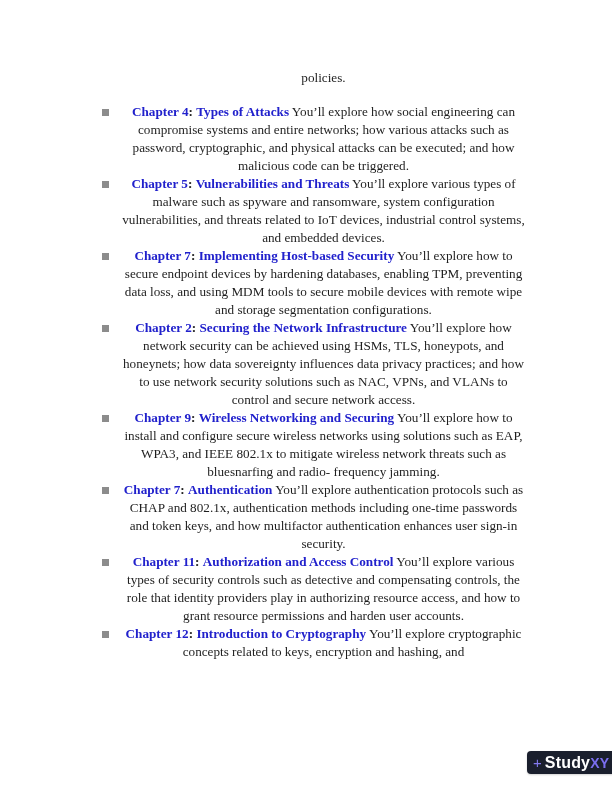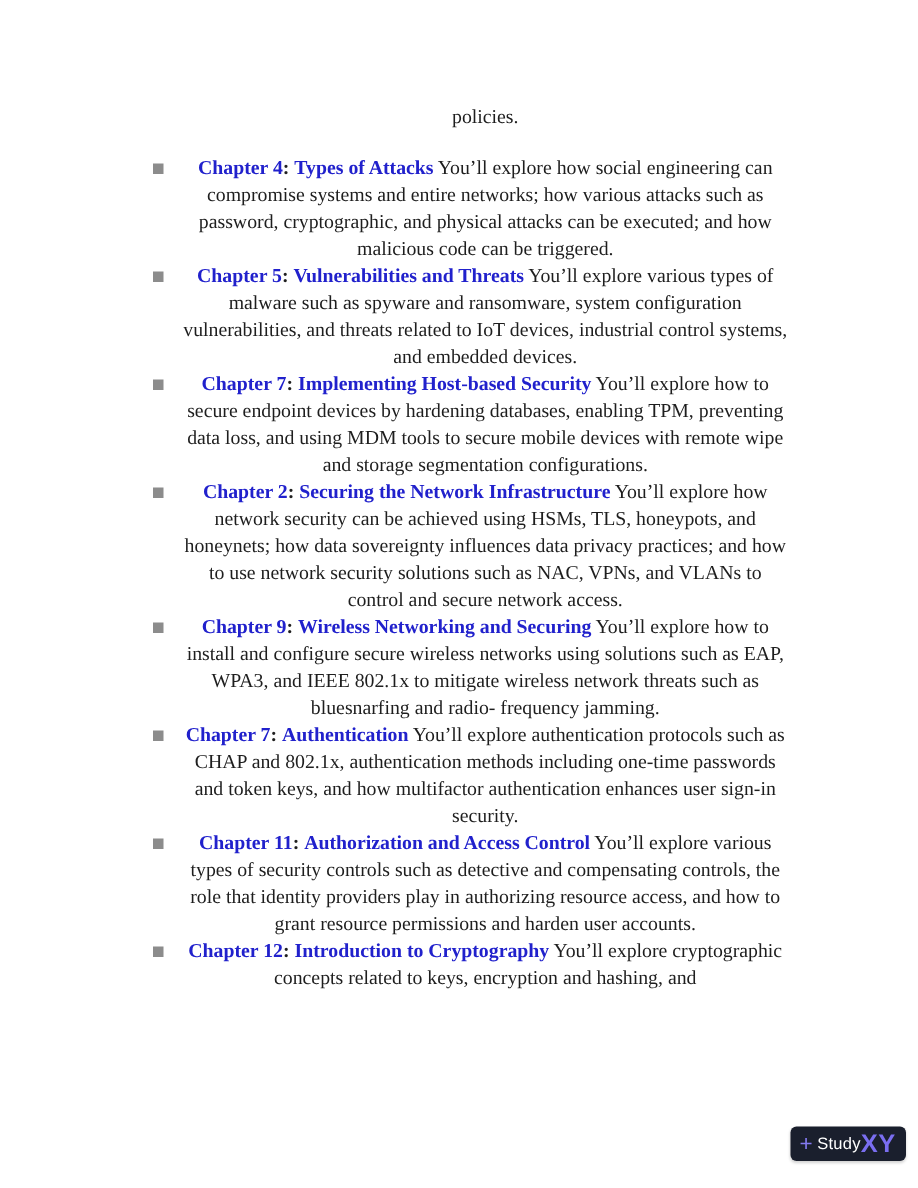--- a/index.html
+++ b/index.html
@@ -61,28 +61,28 @@
   }
   .logo-plus {
     color: #837af0;
     font-size: 15px;
     font-weight: 400;
     line-height: 1;
     margin-right: 3px;
   }
   .logo-study {
     color: #ffffff;
-    font-weight: normal;
-    font-size: 11px;
+    font-weight: bold;
+    font-size: 16px;
     letter-spacing: 0.2px;
   }
   .logo-xy {
     color: #7a6ef0;
     font-weight: bold;
-    font-size: 17px;
+    font-size: 14px;
     letter-spacing: 0.2px;
   }
 </style>
 </head>
 <body>
 
 <div class="text-column">
   <p class="continuation-line">policies.</p>
   <ul class="chapter-list">
 

